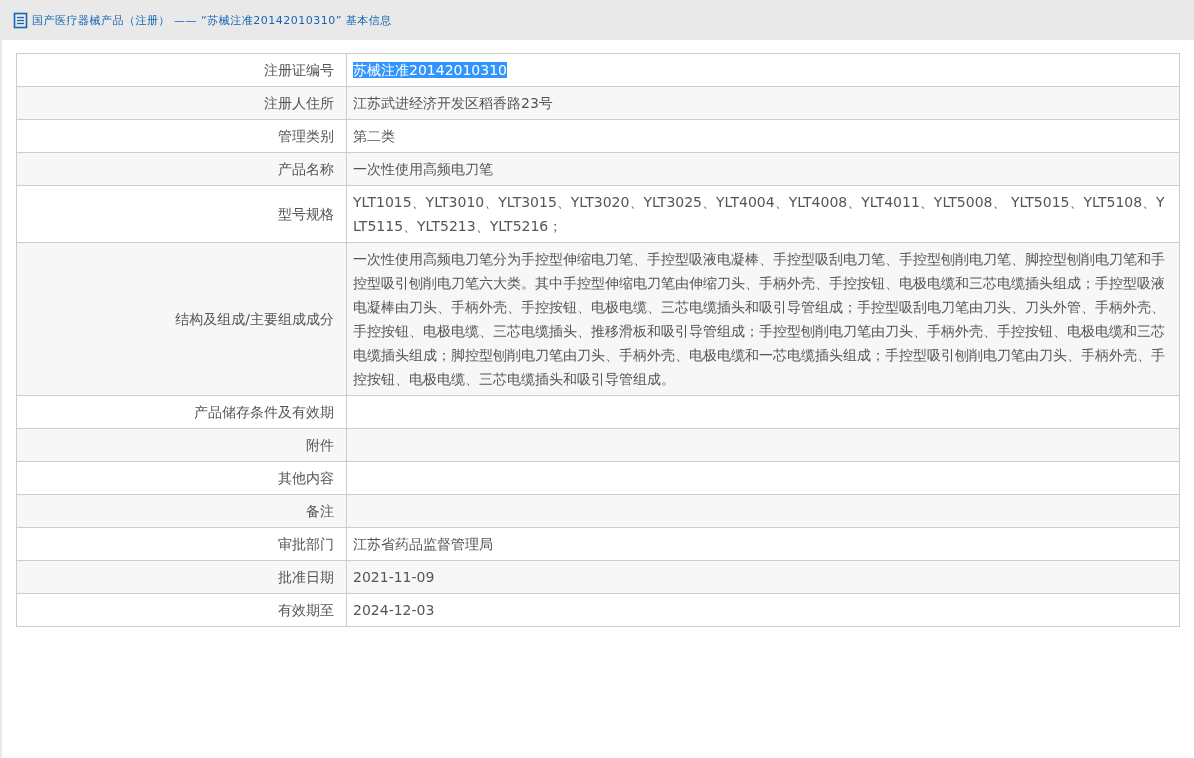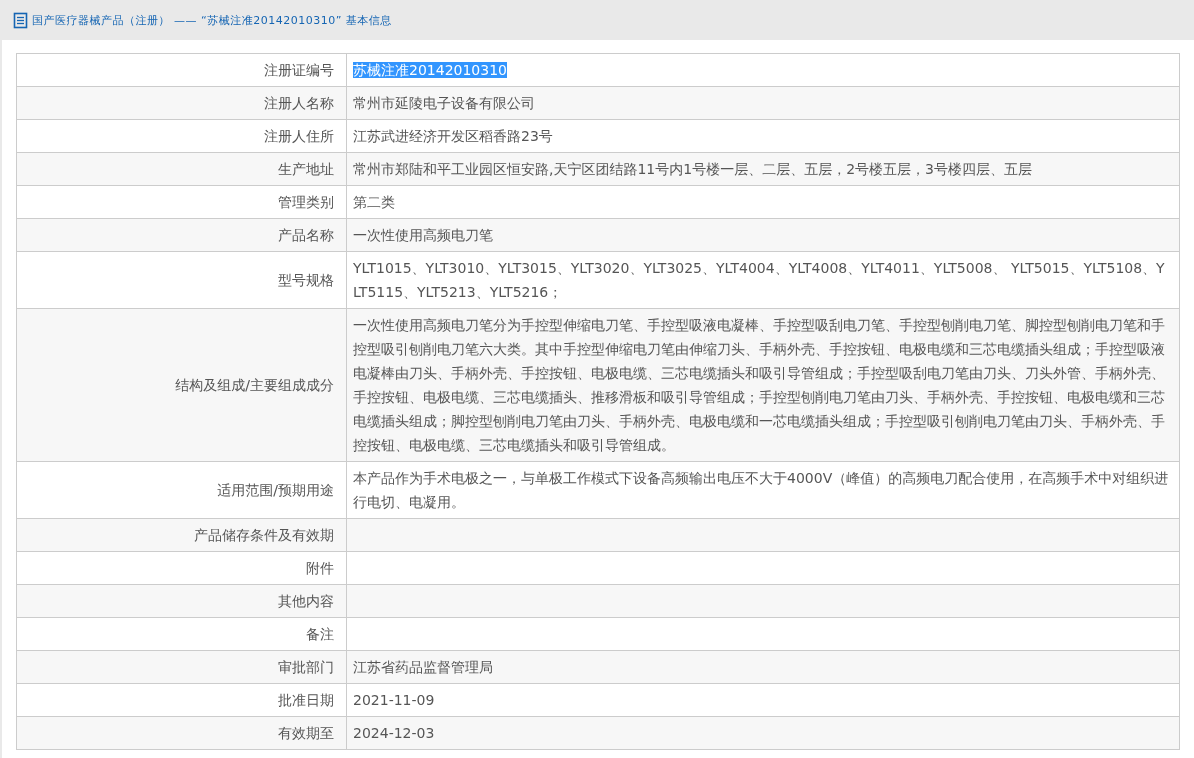--- a/index.html
+++ b/index.html
@@ -94,50 +94,38 @@
 </div>
 
 <div class="table-wrap">
   <table class="info-table">
     <tbody>
         <tr>
           <td class="label-cell">注册证编号</td>
           <td class="value-cell"><span class="text-selected">苏械注准20142010310</span></td>
         </tr>
         <tr>
-          <td class="label-cell">注册人名称</td>
-          <td class="value-cell">常州市延陵电子设备有限公司</td>
-        </tr>
-        <tr>
           <td class="label-cell">注册人住所</td>
           <td class="value-cell">江苏武进经济开发区稻香路23号</td>
-        </tr>
-        <tr>
-          <td class="label-cell">生产地址</td>
-          <td class="value-cell">常州市郑陆和平工业园区恒安路,天宁区团结路11号内1号楼一层、二层、五层，2号楼五层，3号楼四层、五层</td>
         </tr>
         <tr>
           <td class="label-cell">管理类别</td>
           <td class="value-cell">第二类</td>
         </tr>
         <tr>
           <td class="label-cell">产品名称</td>
           <td class="value-cell">一次性使用高频电刀笔</td>
         </tr>
         <tr>
           <td class="label-cell">型号规格</td>
           <td class="value-cell">YLT1015、YLT3010、YLT3015、YLT3020、YLT3025、YLT4004、YLT4008、YLT4011、YLT5008、 YLT5015、YLT5108、YLT5115、YLT5213、YLT5216；</td>
         </tr>
         <tr>
           <td class="label-cell">结构及组成/主要组成成分</td>
           <td class="value-cell">一次性使用高频电刀笔分为手控型伸缩电刀笔、手控型吸液电凝棒、手控型吸刮电刀笔、手控型刨削电刀笔、脚控型刨削电刀笔和手控型吸引刨削电刀笔六大类。其中手控型伸缩电刀笔由伸缩刀头、手柄外壳、手控按钮、电极电缆和三芯电缆插头组成；手控型吸液电凝棒由刀头、手柄外壳、手控按钮、电极电缆、三芯电缆插头和吸引导管组成；手控型吸刮电刀笔由刀头、刀头外管、手柄外壳、手控按钮、电极电缆、三芯电缆插头、推移滑板和吸引导管组成；手控型刨削电刀笔由刀头、手柄外壳、手控按钮、电极电缆和三芯电缆插头组成；脚控型刨削电刀笔由刀头、手柄外壳、电极电缆和一芯电缆插头组成；手控型吸引刨削电刀笔由刀头、手柄外壳、手控按钮、电极电缆、三芯电缆插头和吸引导管组成。</td>
-        </tr>
-        <tr>
-          <td class="label-cell">适用范围/预期用途</td>
-          <td class="value-cell">本产品作为手术电极之一，与单极工作模式下设备高频输出电压不大于4000V（峰值）的高频电刀配合使用，在高频手术中对组织进行电切、电凝用。</td>
         </tr>
         <tr>
           <td class="label-cell">产品储存条件及有效期</td>
           <td class="value-cell"></td>
         </tr>
         <tr>
           <td class="label-cell">附件</td>
           <td class="value-cell"></td>
         </tr>
         <tr>

